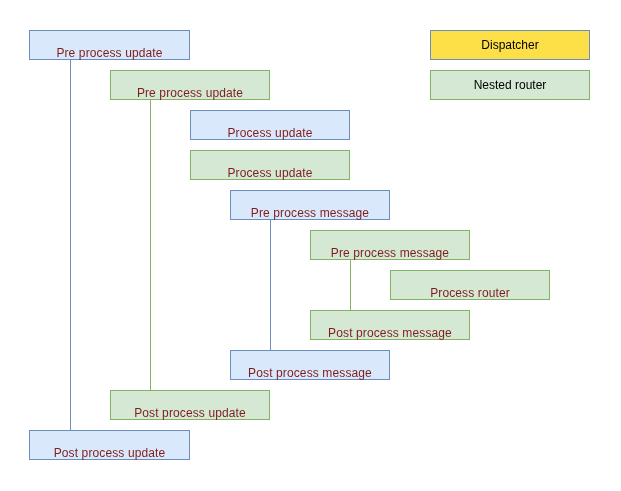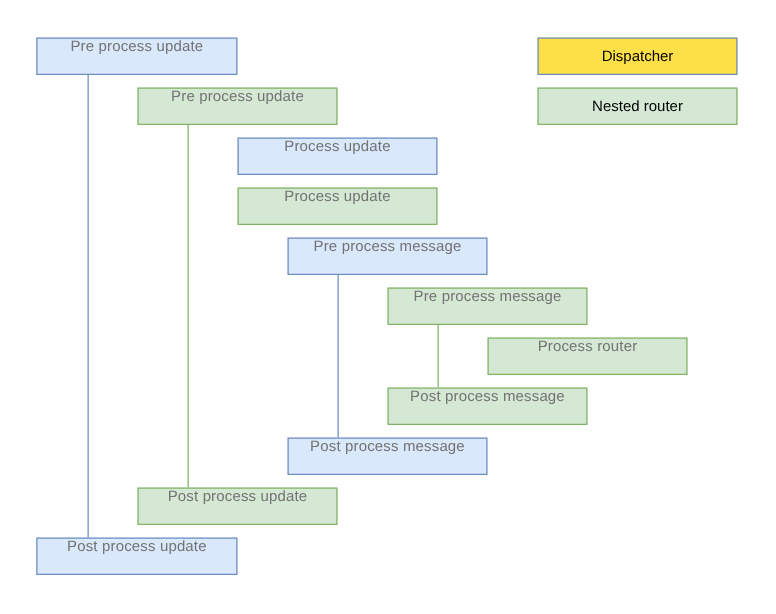--- a/index.html
+++ b/index.html
@@ -25,25 +25,25 @@
     width: 0;
     border-left-width: 1px;
     border-left-style: solid;
     box-sizing: border-box;
   }
   .node {
     position: absolute;
     box-sizing: border-box;
     border: 1px solid #000;
     display: flex;
-    align-items: flex-start;
+    align-items: flex-end;
     justify-content: center;
     font-size: 12px;
     line-height: 1;
-    color: #737373;
+    color: #7f1d1d;
     text-align: center;
     letter-spacing: 0.01em;
     white-space: nowrap;
   }
   .node.dispatcher {
     background: #dae8fc;
     border-color: #6c8ebf;
   }
   .node.router {
     background: #d5e8d4;

